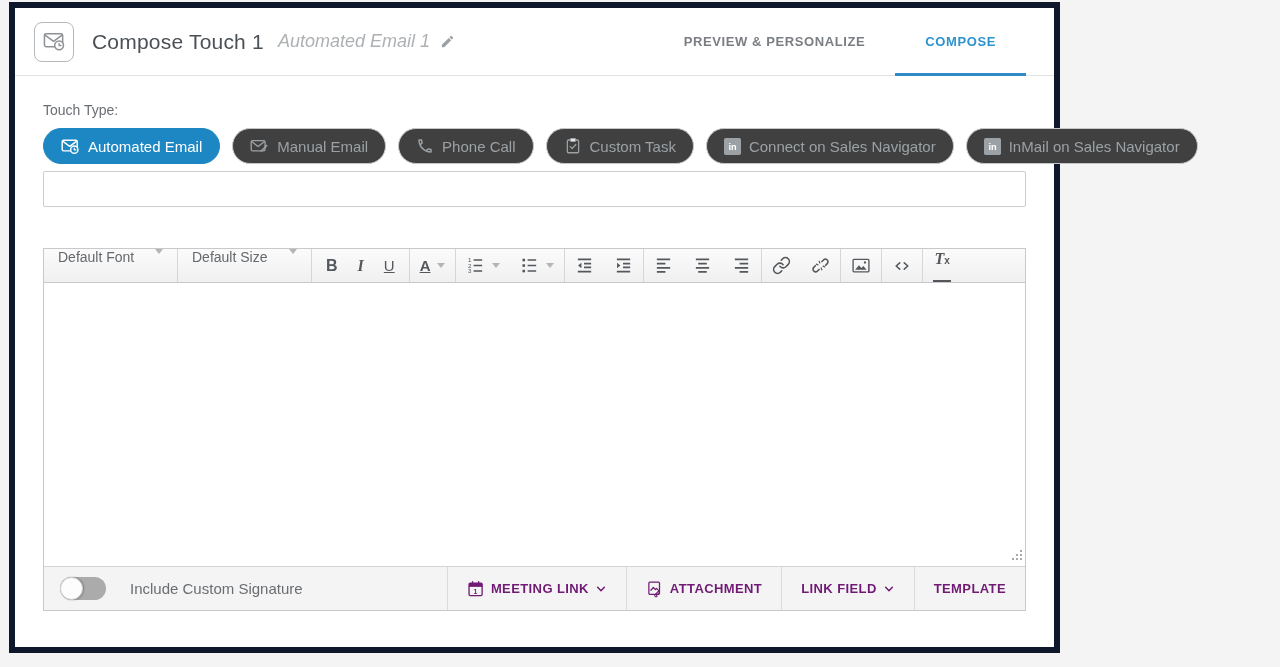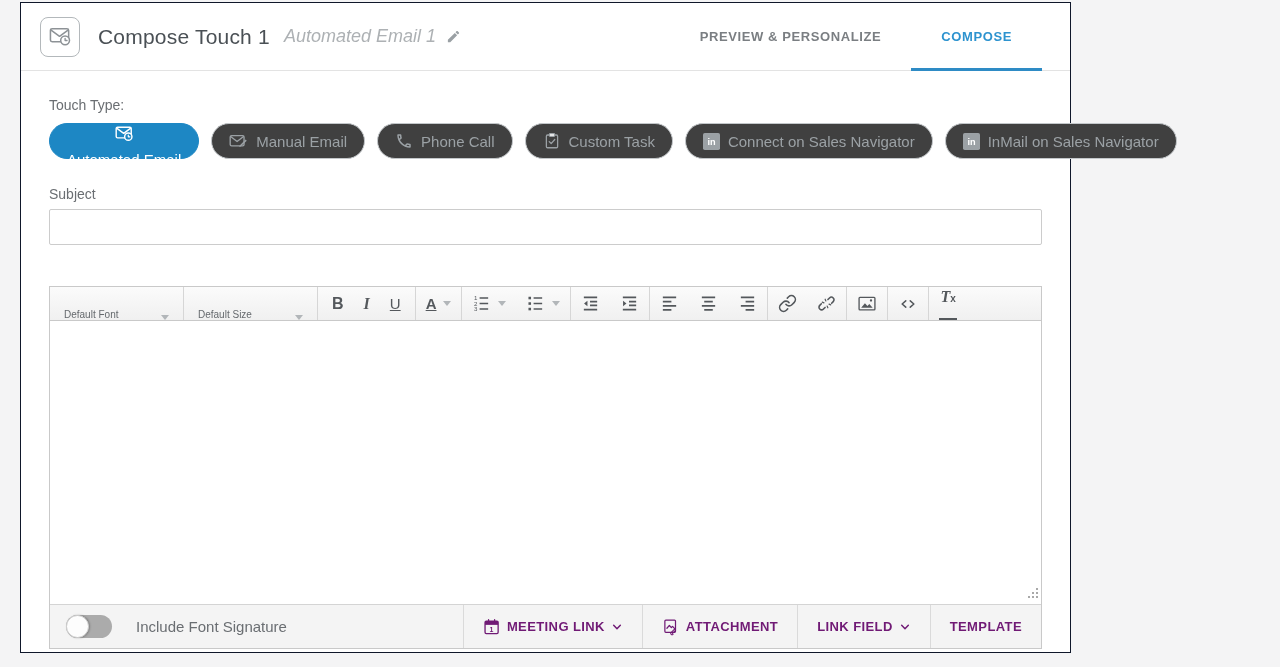--- a/index.html
+++ b/index.html
@@ -1,20 +1,20 @@
 <!DOCTYPE html>
 <html><head>
 <meta charset="utf-8">
 <style>
   * { margin:0; padding:0; box-sizing:border-box; }
   html,body { width:1280px; height:667px; overflow:hidden;
     font-family:"Liberation Sans", sans-serif; background:#f4f4f5; color:#4a5055; }
 
-  .card { position:absolute; left:20px; top:2px; width:1051px; height:651px;
-    background:#fff; border:1px solid #0f172a; }
+  .card { position:absolute; left:9px; top:2px; width:1051px; height:651px;
+    background:#fff; border:6px solid #0f172a; }
 
   
   .hdr { height:68px; border-bottom:1px solid #e3e3e3; display:flex; align-items:center; padding:0 28px 0 19px; }
   .hicon { width:40px; height:40px; border:1px solid #b3b8bb; border-radius:8px;
     display:flex; align-items:center; justify-content:center; color:#8d9296; --icon-bg:#fff; }
   .hdr h1 { font-size:21px; font-weight:400; color:#4a5055; margin-left:18px; letter-spacing:.2px; }
   .subtitle { font-style:italic; color:#adb1b4; font-size:18px; margin-left:14px; font-family:"Liberation Sans", sans-serif; }
   .pencil { margin-left:10px; color:#9aa0a4; display:flex; cursor:pointer; }
   .tabs { margin-left:auto; align-self:stretch; display:flex; }
   .tab { position:relative; display:flex; align-items:center; padding:0 30px;
@@ -23,31 +23,31 @@
   .tab.active::after { content:""; position:absolute; left:0; right:0; bottom:-1px; height:3px; background:#2e8bc5; }
 
   
   .content { padding:0 28px; }
   .field-label { margin-top:26px; font-size:14px; color:#6a6e72; }
 
   .pills { margin-top:10px; display:flex; gap:12px; }
   .pill { height:36px; border-radius:18px; border:1px solid #c3c7ca; background:#404040;
     color:#9ba1a5; font-size:15px; padding:0 17px; display:inline-flex; align-items:center; gap:8px;
     font-family:"Liberation Sans", sans-serif; cursor:pointer; --icon-bg:#fff; white-space:nowrap; }
-  .pill.active { background:#1d87c4; border-color:#1d87c4; color:#fff;flex-direction:column; --icon-bg:#1d87c4; }
+  .pill.active { background:#1d87c4; border-color:#1d87c4; color:#fff; --icon-bg:#1d87c4; }
   .pill svg { flex:none; }
 
   .subject-input { margin-top:7px; width:100%; height:36px; border:1px solid #ccc;
     border-radius:2px; font-size:15px; padding:0 10px; color:#4a5055; outline:none; background:#fff; }
 
   
   .editor { margin-top:41px; border:1px solid #c9c9c9; }
   .toolbar { height:34px; background:linear-gradient(#fbfbfb,#f0f0f0); border-bottom:1px solid #c9c9c9;
     display:flex; align-items:stretch; }
-  .tdd { display:flex; align-items:flex-end; gap:20px; padding:0 14px; color:#65696d; font-size:10px; cursor:pointer; }
+  .tdd { display:flex; align-items:flex-start; gap:20px; padding:0 14px; color:#65696d; font-size:14px; cursor:pointer; }
   .tdiv { width:1px; background:#d6d6d6; }
   .caret { width:0; height:0; border-left:4px solid transparent; border-right:4px solid transparent;
     border-top:5px solid #b2b6b9; }
   .tbtn { display:flex; align-items:center; justify-content:center; padding:0 10px; gap:7px;
     background:none; border:none; color:#54585c; cursor:pointer; }
   .tbtn svg { display:block; }
   .glyph-b { font-size:16px; font-weight:bold; }
   .glyph-i { font-size:16px; font-style:italic; font-family:"Liberation Serif", serif; font-weight:600; }
   .glyph-u { font-size:15px; text-decoration:underline; }
   .glyph-a { font-size:15px; text-decoration:underline; font-weight:600; }
@@ -149,21 +149,20 @@
       <button class="pill">
         <svg viewBox="0 0 24 24" width="17" height="17">
           <rect width="24" height="24" rx="2.5" fill="currentColor"></rect>
           <text x="12" y="17.5" text-anchor="middle" font-size="13" font-weight="bold" fill="#fff" font-family="Liberation Sans, sans-serif">in</text>
         </svg>
         <span>InMail on Sales Navigator</span>
       </button>
     </div>
 
     
-    <div class="field-label" style="margin-top:27px;">Subject</div>
     <input class="subject-input" type="text" value="" style="">
 
     
     <div class="editor">
       <div class="toolbar">
         <div class="tdd" style="min-width:133px;">
           <span>Default Font</span>
           <span class="caret" style="margin-left:auto;"></span>
         </div>
         <div class="tdiv"></div>
@@ -292,21 +291,21 @@
               <rect x="9" y="9" width="2" height="2"></rect>
           </svg>
         </span>
       </div>
 
       <div class="efoot">
         <div class="sigwrap">
           <div class="toggle">
             <div class="knob"></div>
           </div>
-          <span>Include Font Signature</span>
+          <span>Include Custom Signature</span>
         </div>
         <div class="fbtns">
           <button class="fbtn">
             <svg viewBox="0 0 22 22" width="18" height="18" fill="none" stroke="currentColor" stroke-width="1.6" stroke-linecap="round">
               <rect x="2.5" y="4" width="16" height="15" rx="1.5"></rect>
               <rect x="2.5" y="4" width="16" height="4.4" fill="currentColor" stroke="none"></rect>
               <path d="M6.8 2v3.4 M14.2 2v3.4"></path>
               <text x="10.5" y="16.6" text-anchor="middle" font-size="8.5" font-weight="bold" fill="currentColor" stroke="none" font-family="Liberation Sans, sans-serif">1</text>
             </svg>
             <span>MEETING LINK</span>

